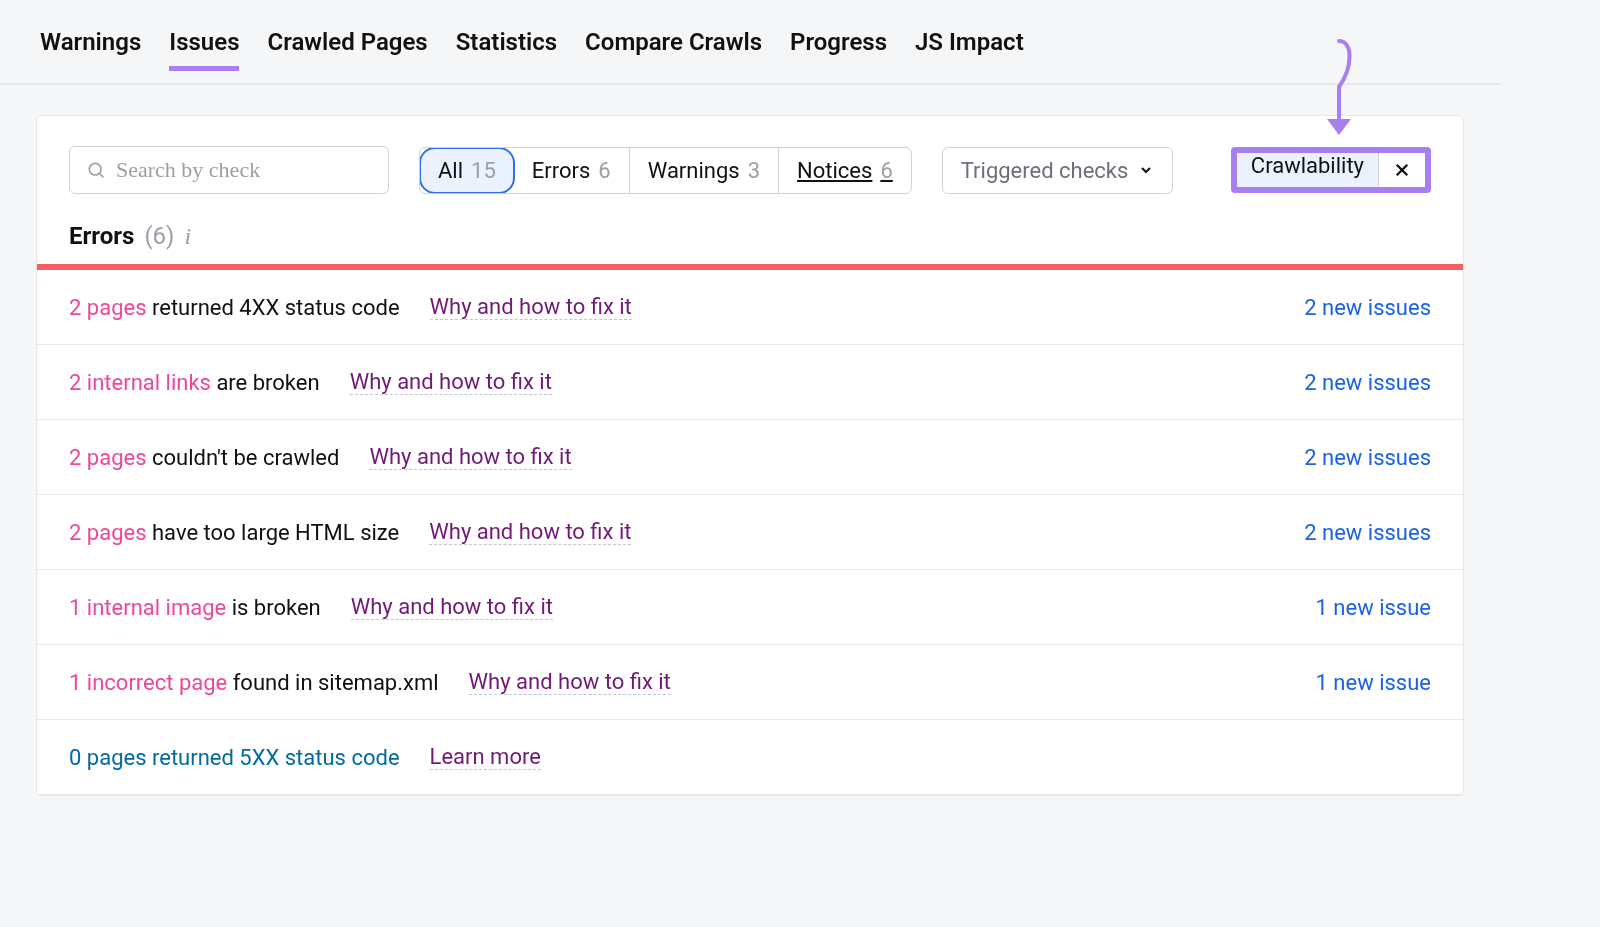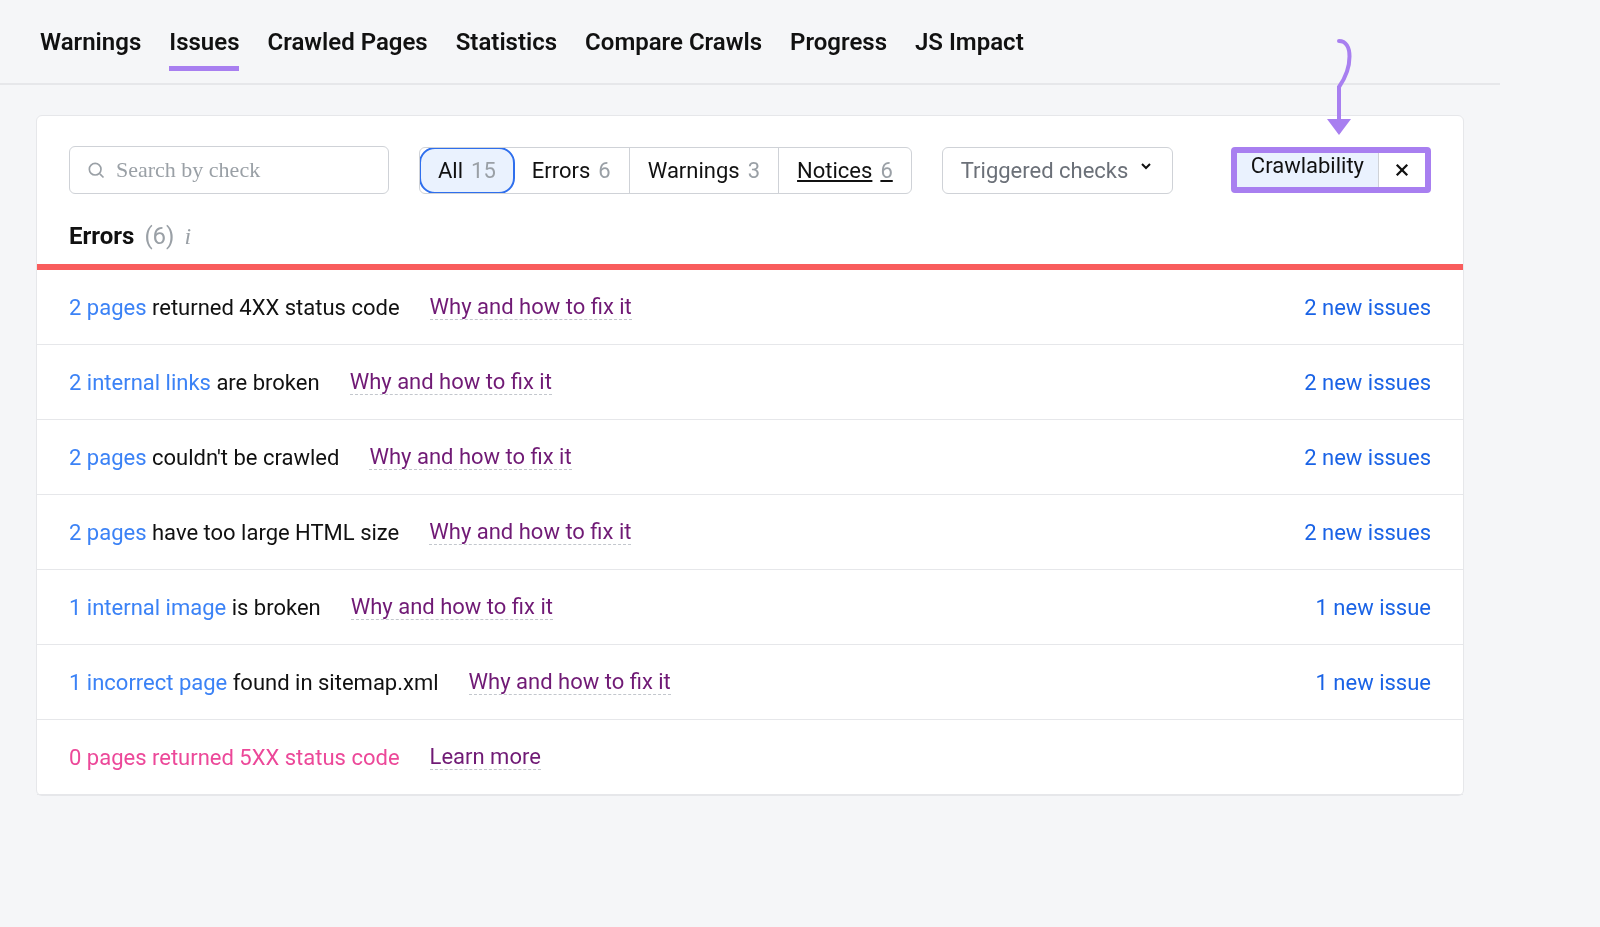--- a/index.html
+++ b/index.html
@@ -11,35 +11,35 @@
   .panel{margin:30px 36px 0 36px;background:#fff;border:1px solid #e6e7ea;border-radius:6px;padding-top:30px;}
   .toolbar{display:flex;align-items:center;gap:30px;padding:0 32px 28px 32px;}
   .search{display:flex;align-items:center;gap:10px;border:1px solid #cfd2d7;border-radius:6px;padding:10px 16px;width:320px;color:#9aa0a6;}
   .search input{border:none;outline:none;font-size:22px;flex:1;color:#111;background:transparent;font-family:Liberation Serif, serif;}
   .search input::placeholder{color:#9aa0a6;}
   .seg{display:flex;border:1px solid #cfd2d7;border-radius:6px;overflow:hidden;}
   .seg-btn{padding:10px 18px;border-right:1px solid #cfd2d7;font-size:22px;display:flex;gap:8px;cursor:pointer;}
   .seg-btn:last-child{border-right:none;text-decoration:underline;}
   .seg-btn.sel{background:#eaf2fe;border:2px solid #2f6fed;border-radius:16px;margin:-1px;padding:9px 17px;}
   .seg-btn .cnt{color:#9aa0a6;}
-  .dd{display:flex;gap:10px;border:1px solid #cfd2d7;border-radius:6px;padding:10px 18px;font-size:22px;color:#6b7078;cursor:pointer;}
+  .dd{display:flex;align-items:center;gap:10px;border:1px solid #cfd2d7;border-radius:6px;padding:10px 18px;font-size:22px;color:#6b7078;cursor:pointer;}
   .chip-wrap{position:relative;margin-left:auto;}
   .chip-box{border:6px solid #a87ff0;border-radius:4px;display:flex;align-items:stretch;}
   .chip{background:#eaf2fe;padding:0 14px;font-size:22px;color:#111;}
   .chip-x{background:#fff;border-left:1px solid #cfd2d7;padding:8px 14px;font-size:22px;cursor:pointer;display:flex;align-items:center;}
   .arrow{position:absolute;left:50%;top:-110px;transform:translateX(-50%);}
   .section-head{padding:0 32px 14px 32px;display:flex;align-items:baseline;gap:10px;font-size:24px;}
   .section-head .title{font-weight:700;}
   .section-head .cnt{color:#9aa0a6;}
   .section-head .info{color:#9aa0a6;font-style:italic;font-family:Georgia,serif;cursor:pointer;}
   .redline{height:6px;background:#f95d5d;margin:0;}
   .row{display:flex;align-items:center;justify-content:space-between;padding:24px 32px;border-bottom:1px solid #e6e7ea;}
   .row-left{display:flex;align-items:center;gap:30px;font-size:22px;}
-  .issue .count{color:#3b82f6;}
-  .issue.zero .count{color:#ec4899;}
+  .issue .count{color:#ec4899;}
+  .issue.zero .count{color:#0369a1;}
   .fix{color:#701a75;border-bottom:1px dashed #c3c7cd;cursor:pointer;}
   .newiss{color:#1a63e6;font-size:22px;cursor:pointer;}
   svg{display:block;}
 </style>
 </head>
 <body>
 
 <div class="page">
   <div class="tabs" id="tabs">
       <div class="tab">Warnings</div>

